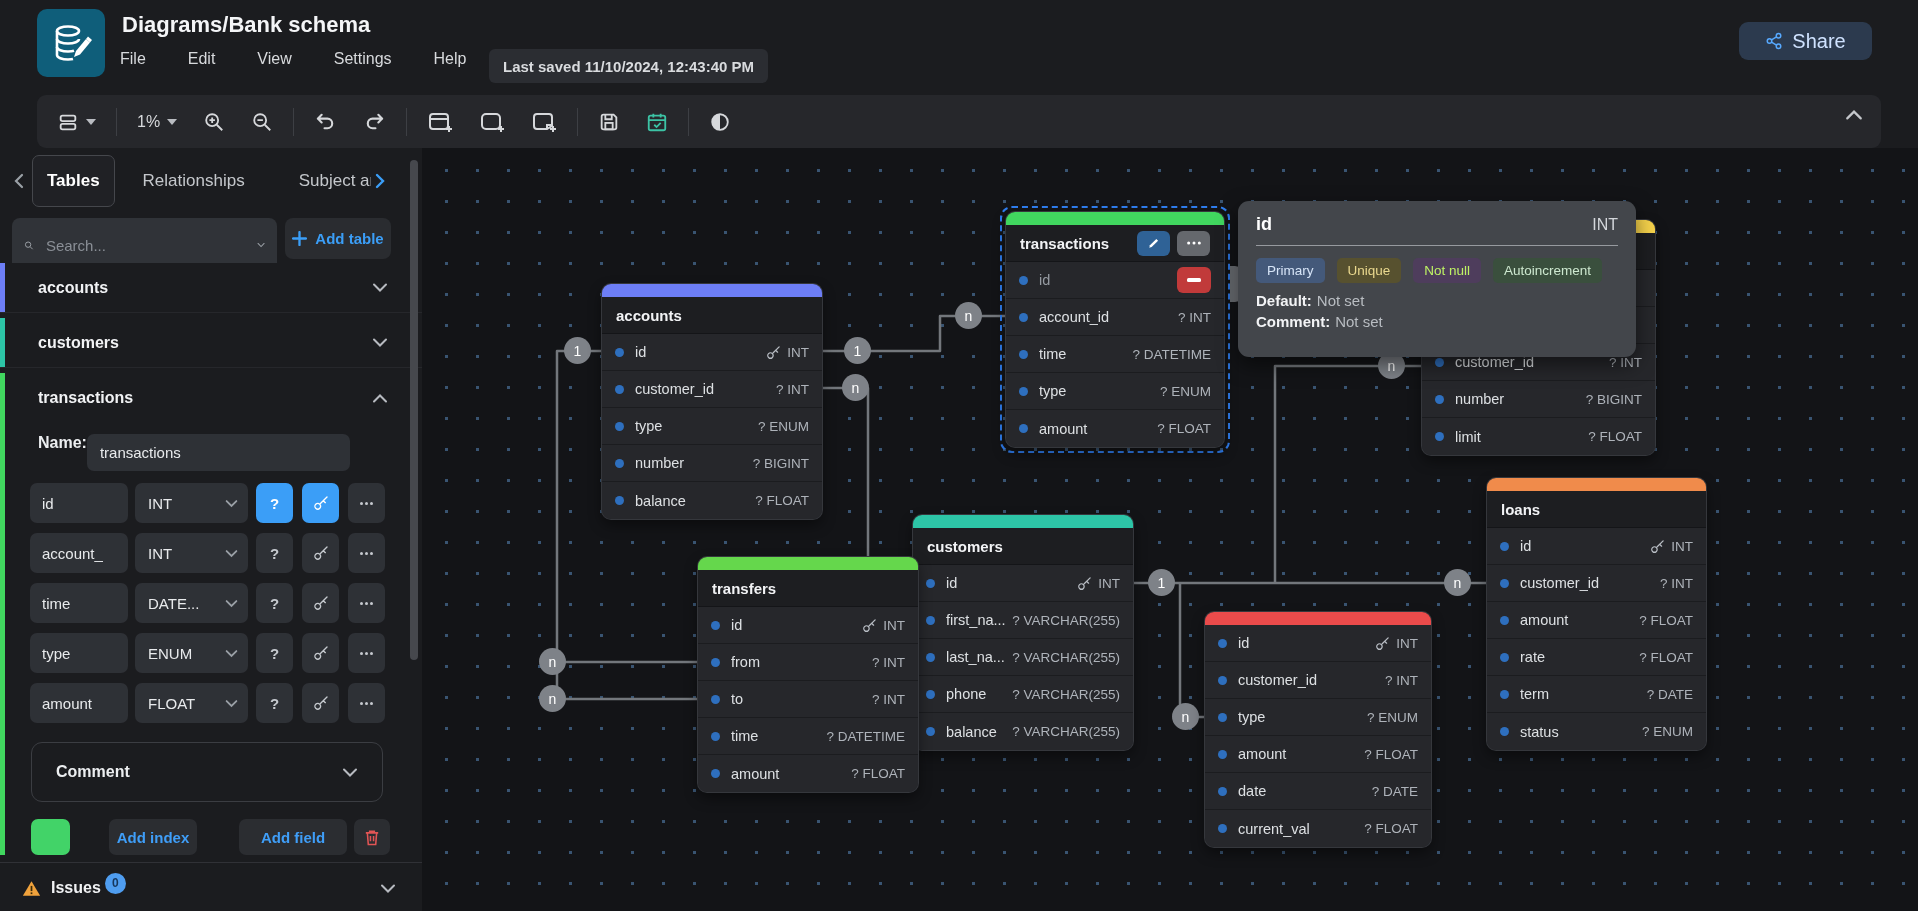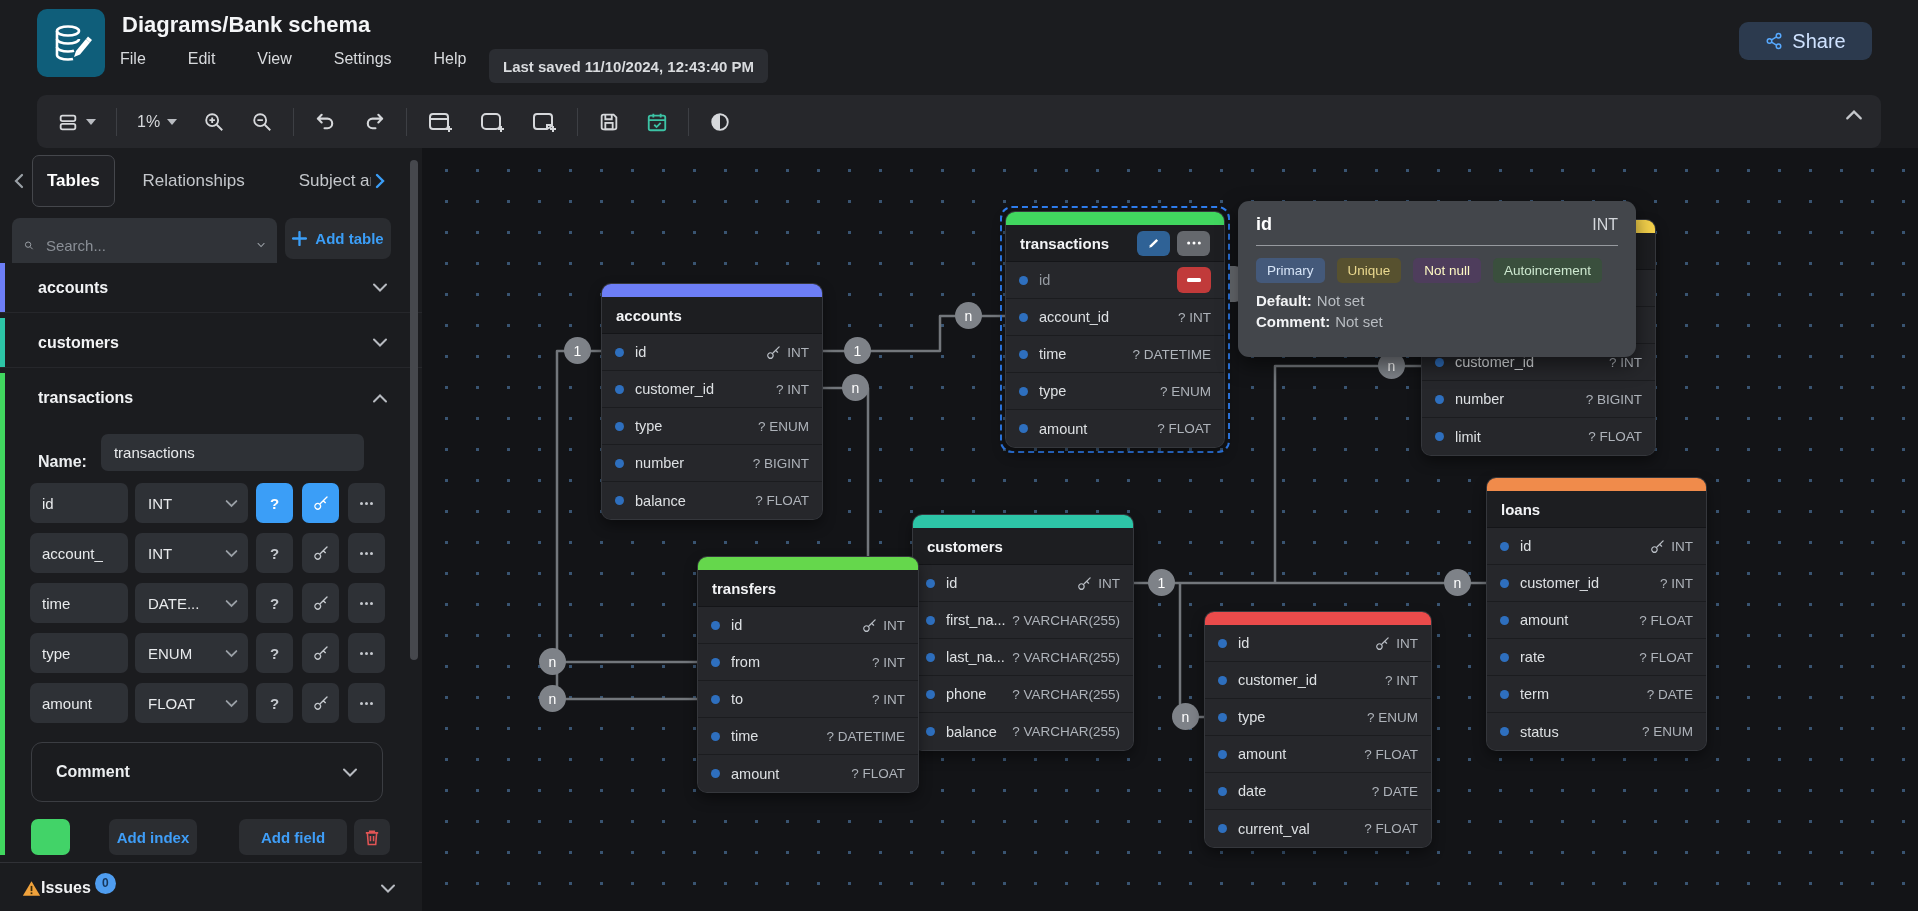--- a/index.html
+++ b/index.html
@@ -40,21 +40,21 @@
   .srch input::placeholder{color:#8a8f96}
   .addtbl{left:285px;top:218px;width:106px;height:41px;background:#2a2c30;border-radius:8px;
           display:flex;align-items:center;justify-content:center;gap:8px;color:#3b9ef7;
           font-size:15px;font-weight:bold;z-index:25}
   .acc{left:0;width:422px;height:50px;display:flex;align-items:center;z-index:25;
        border-bottom:1px solid #26272b;background:#1b1c1f}
   .accbar{width:5px;height:100%;margin-right:33px}
   .accname{font-size:16px;font-weight:bold;color:#f1f2f4;flex:1}
   .accchev{margin-right:34px;color:#b7bac0}
   .greenbar{left:0;top:373px;width:5px;height:482px;background:#41d75f;z-index:26}
-  .namerow{left:38px;top:434px;display:flex;align-items:flex-end;gap:14px;z-index:25}
+  .namerow{left:38px;top:434px;display:flex;align-items:flex-start;z-index:25}
   .namelbl{font-size:16px;font-weight:bold;color:#eceef0}
   .nameinput{width:263px;height:37px;background:#2e3136;border:none;border-radius:7px;color:#e8eaec;
              font-size:15px;padding:0 13px;outline:none;font-family:"Liberation Sans",sans-serif}
   .fldrow{left:0;width:422px;height:40px;z-index:25}
   .fname{position:absolute;left:30px;width:98px;height:40px;background:#2e3136;border:none;
          border-radius:7px;color:#e8eaec;font-size:15px;padding:0 12px;outline:none;
          font-family:"Liberation Sans",sans-serif}
   .ftype{position:absolute;left:135px;width:113px;height:40px;background:#2e3136;border-radius:7px;
          display:flex;align-items:center;padding:0 10px 0 13px;font-size:15px;color:#e8eaec}
   .ftype .lbl{flex:1}
@@ -65,21 +65,21 @@
   .comment{left:31px;top:742px;width:352px;height:60px;border:1px solid #3b3d42;border-radius:11px;
            display:flex;align-items:center;padding:0 24px;z-index:25}
   .comment .lbl{flex:1;font-size:16px;font-weight:bold;color:#eceef0}
   .swatch{left:31px;top:819px;width:39px;height:36px;background:#42d368;border-radius:7px;z-index:25}
   .sbtn{top:819px;height:36px;background:#2b2d31;border-radius:7px;display:flex;align-items:center;
         justify-content:center;color:#3f9ef8;font-size:15px;font-weight:bold;z-index:25}
   .trashtile{left:354px;top:819px;width:36px;height:36px;background:#2b2d31;border-radius:7px;
              display:flex;align-items:center;justify-content:center;z-index:25}
   .issuebar{left:0;top:862px;width:422px;height:1px;background:#303136;z-index:25}
   .issues{left:0;top:865px;width:422px;height:46px;display:flex;align-items:center;z-index:25}
-  .issuelbl{font-size:16px;font-weight:bold;color:#f1f2f4;margin-left:0}
+  .issuelbl{font-size:16px;font-weight:bold;color:#f1f2f4;margin-left:10px}
   .badge0{width:21px;height:21px;border-radius:50%;background:#4f9df0;color:#16365c;font-size:12px;
           font-weight:bold;display:flex;align-items:center;justify-content:center;margin:-10px 0 0 4px}
   .scrollthumb{left:410px;top:160px;width:8px;height:500px;background:#46484d;border-radius:4px;z-index:26}
 
   
   .canvas{left:422px;top:148px;width:1496px;height:763px;background:#131417;z-index:1;
           background-image:radial-gradient(rgba(96,148,205,.5) 1.6px,transparent 1.7px);
           background-size:31px 31px;background-position:9px 7px}
   svg.links{left:0;top:0;width:1918px;height:911px;z-index:2;pointer-events:none}
   .card{position:absolute;width:27px;height:27px;border-radius:50%;background:#7e8288;color:#fff;
@@ -106,21 +106,21 @@
   
   .tooltip{left:1238px;top:201px;width:398px;height:156px;background:#43464b;border-radius:11px;
            z-index:60;padding:13px 18px;box-shadow:0 8px 20px rgba(0,0,0,.5)}
   .ttrow1{display:flex;align-items:center}
   .ttname{font-size:18px;font-weight:bold;color:#fff;flex:1}
   .tttype{font-size:16px;color:#d3d6da}
   .ttdiv{height:1px;background:#979a9f;margin:10px 0 12px}
   .bdgs{display:flex;gap:12px}
   .bdg{height:25px;padding:0 11px;border-radius:5px;font-size:13.5px;display:flex;align-items:center}
   .b0{background:#44597a;color:#d6e4f7}.b1{background:#57512f;color:#ead98f}
-  .b2{background:#4e3d5c;color:#fef9c3}.b3{background:#3a4f3d;color:#cde8cf}
+  .b2{background:#4e3d5c;color:#bef264}.b3{background:#3a4f3d;color:#cde8cf}
   .ttline{margin-top:9px;font-size:15px;color:#b9bdc2}
   .ttline b{color:#f2f3f5;margin-right:5px}
 
   .chev{display:block}
 </style>
 </head>
 <body>
 
 <div class="abs canvas"></div>
 

